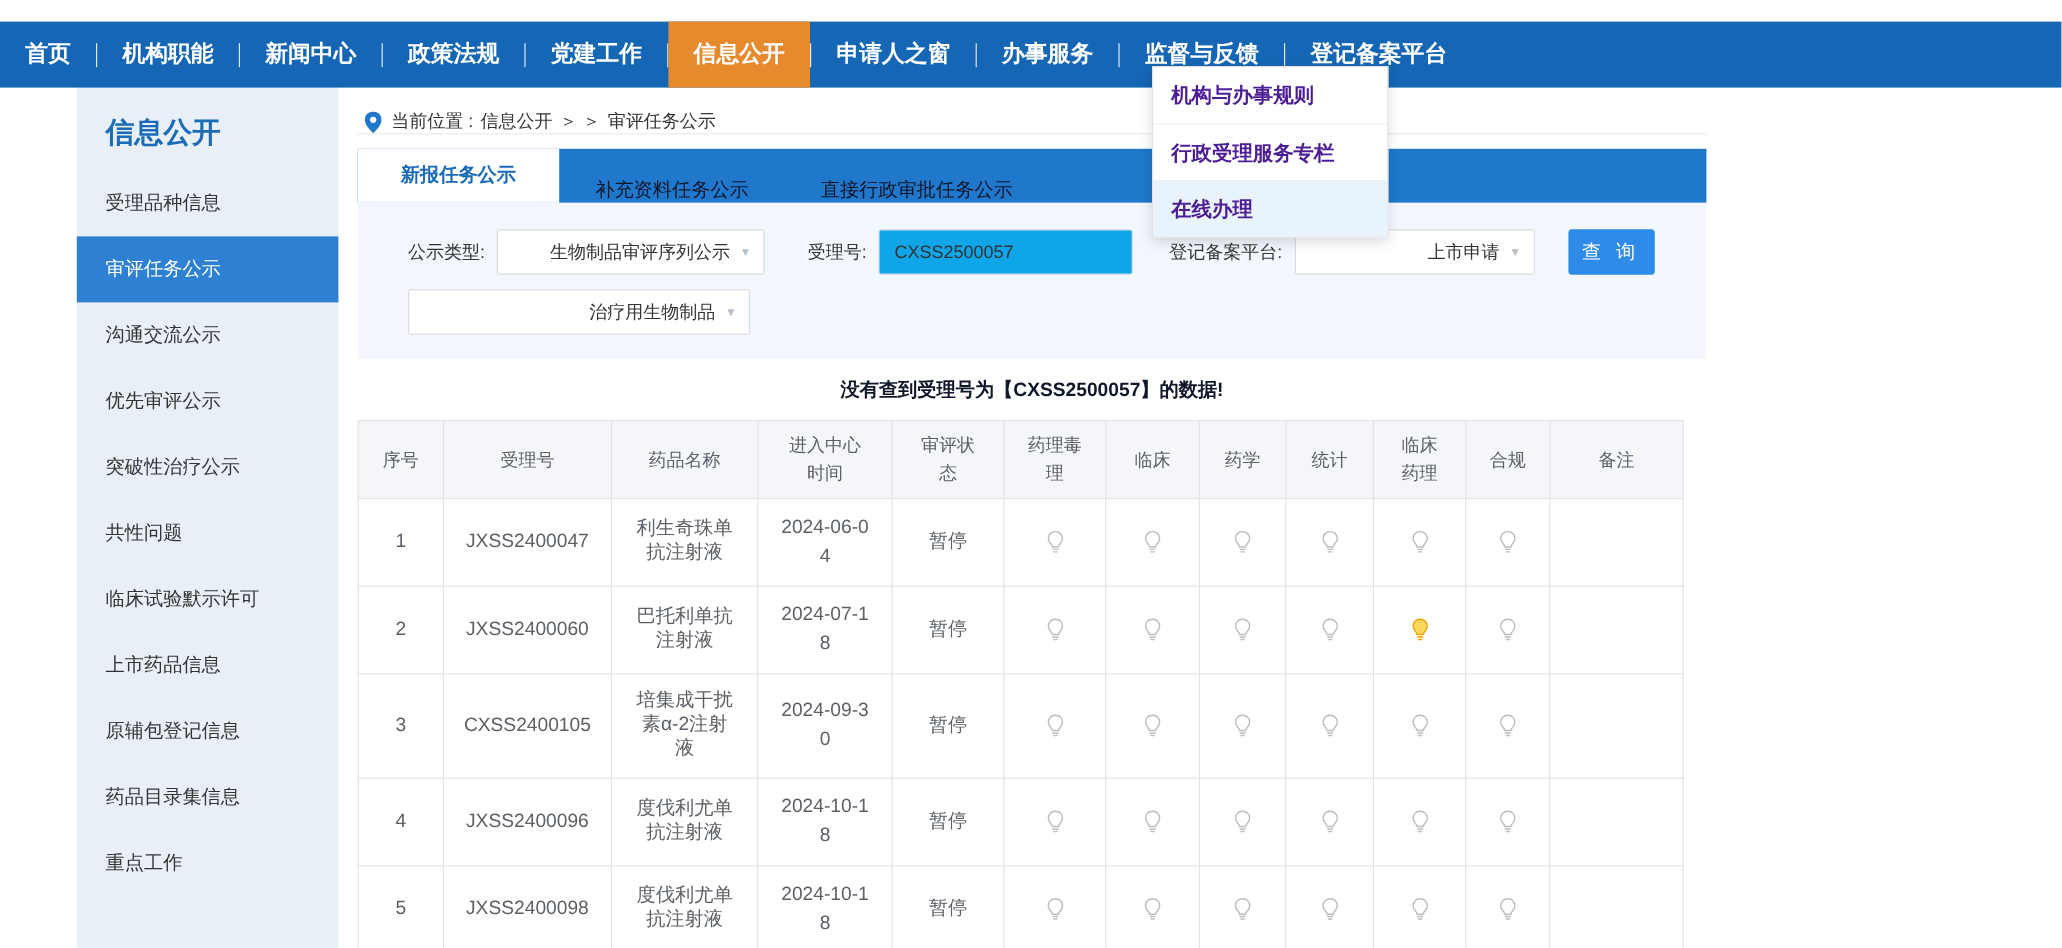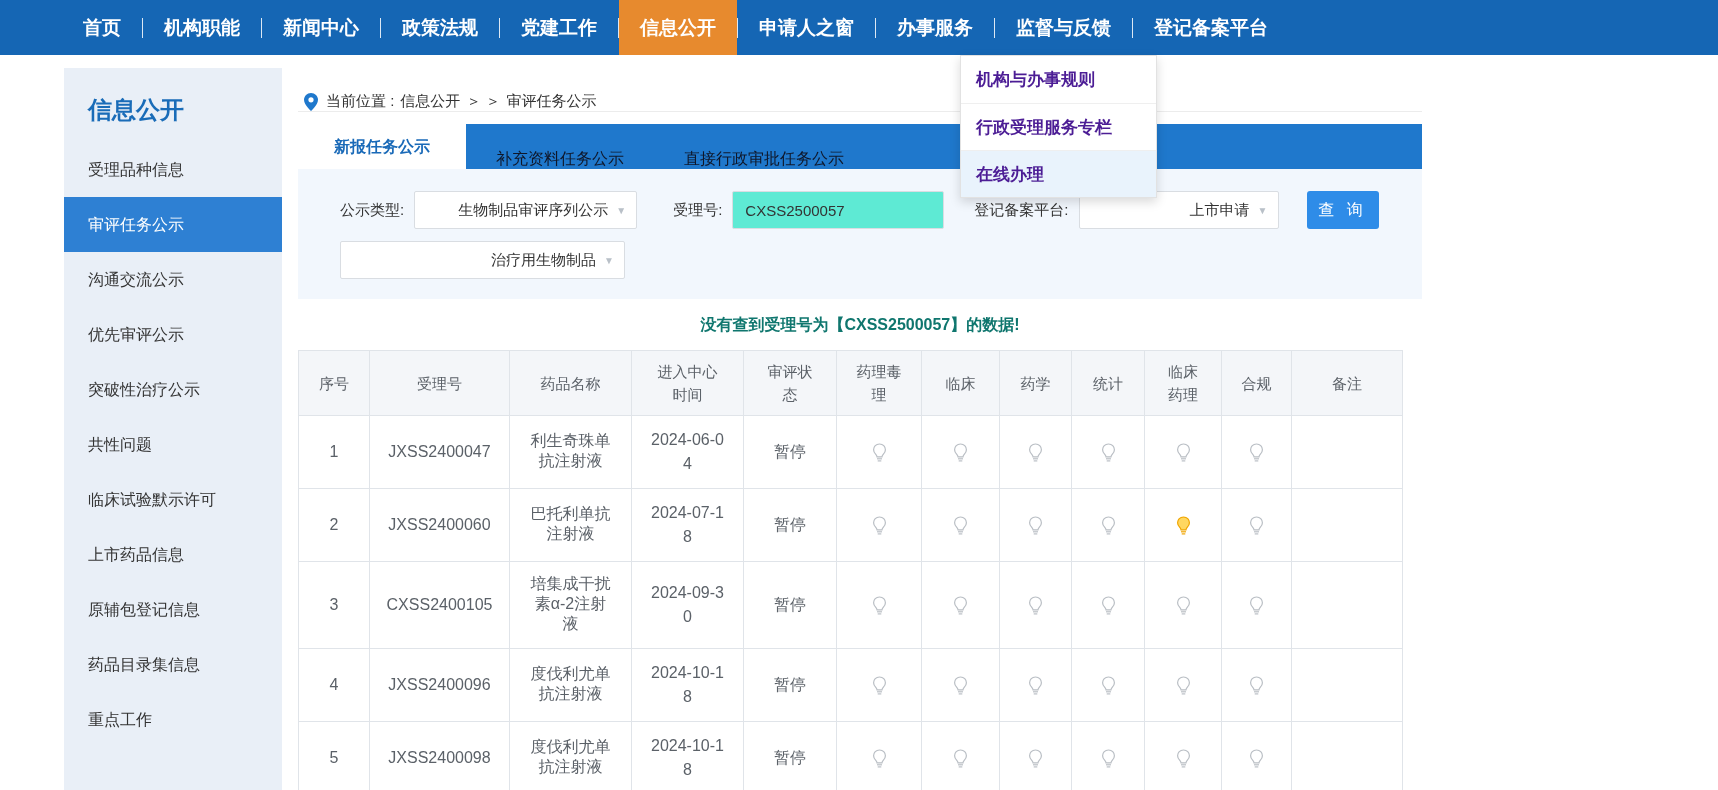--- a/index.html
+++ b/index.html
@@ -1,21 +1,21 @@
 <!DOCTYPE html>
 <html><head>
 <meta charset="utf-8">
 <style>
   *{margin:0;padding:0;box-sizing:border-box}
   html,body{width:1718px;height:790px;overflow:hidden;background:#fff;
     font-family:"Liberation Sans","DejaVu Sans",sans-serif;position:relative}
 
   
-  .topnav{position:absolute;top:0;left:0;width:1718px;height:55px;background:#1566b4;
-    display:flex;align-items:center;padding-left:62px;z-index:50}
+  .topnav{position:absolute;top:18px;left:0;width:1718px;height:55px;background:#1566b4;
+    display:flex;align-items:center;z-index:50}
   .nav-item{color:#fff;font-size:19px;font-weight:bold;padding:0 21px;height:55px;
     line-height:55px;cursor:pointer;white-space:nowrap}
   .nav-item.active{background:#e78a2e}
   .nav-sep{width:1px;height:20px;background:rgba(255,255,255,.85);flex:0 0 1px}
 
   
   .dropdown{position:absolute;top:55px;left:960px;width:197px;background:#fff;
     border:1px solid #e2e2e2;box-shadow:0 4px 10px rgba(0,0,0,.15);z-index:60}
   .dd-item{height:47px;line-height:47px;padding-left:15px;color:#4c1d95;font-size:17px;
     font-weight:bold;cursor:pointer;white-space:nowrap}
@@ -45,27 +45,27 @@
   .frow + .frow{margin-top:12px}
   .flabel{font-size:15px;color:#333;margin-right:10px;white-space:nowrap}
   .sel{background:#fff;border:1px solid #d9dde2;border-radius:2px;height:38px;display:flex;
     align-items:center;justify-content:flex-end;padding:0 10px 0 12px;font-size:15px;
     color:#333;cursor:pointer;white-space:nowrap}
   .caret{color:#b9c0c8;font-size:10px;margin-left:8px}
   .sel-type{width:223px}
   .sel-sub{width:285px}
   .sel-cat{width:200px}
   .inp{height:38px;width:212px;border:1px solid #d9dde2;border-radius:2px;padding:0 12px;
-    font-size:15px;color:#333;background:#5eead4;outline:none}
+    font-size:15px;color:#333;background:#0ea5e9;outline:none}
   .gap-a{width:36px;flex:0 0 36px}
   .gap-b{width:30px;flex:0 0 30px}
   .btn{width:72px;height:38px;margin-left:28px;background:#2e8ce8;color:#fff;font-size:16px;
     border:0;border-radius:3px;cursor:pointer;letter-spacing:4px}
 
-  .msg{color:#0f766e;font-size:16px;text-align:center;margin-top:16px;font-weight:bold}
+  .msg{color:#0f172a;font-size:16px;text-align:center;margin-top:16px;font-weight:bold}
 
   table.pub{margin-top:14px;border-collapse:collapse;table-layout:fixed;width:1104px}
   .pub th{background:#f4f6f9;color:#5b6168;font-weight:normal;font-size:15px;
     border:1px solid #e0e4e9;padding:9px 4px;line-height:23px;text-align:center}
   .pub td{border:1px solid #e0e4e9;text-align:center;font-size:16px;color:#5b6168;
     padding:12px 4px;line-height:24px;vertical-align:middle;background:#fff}
   .drug-text{display:inline-block;width:84px;line-height:20px}
   .date-text{display:inline-block;width:78px;word-break:break-all;line-height:24px}
   .bulb{display:inline-block;cursor:pointer}
   .bulb svg{vertical-align:middle}

